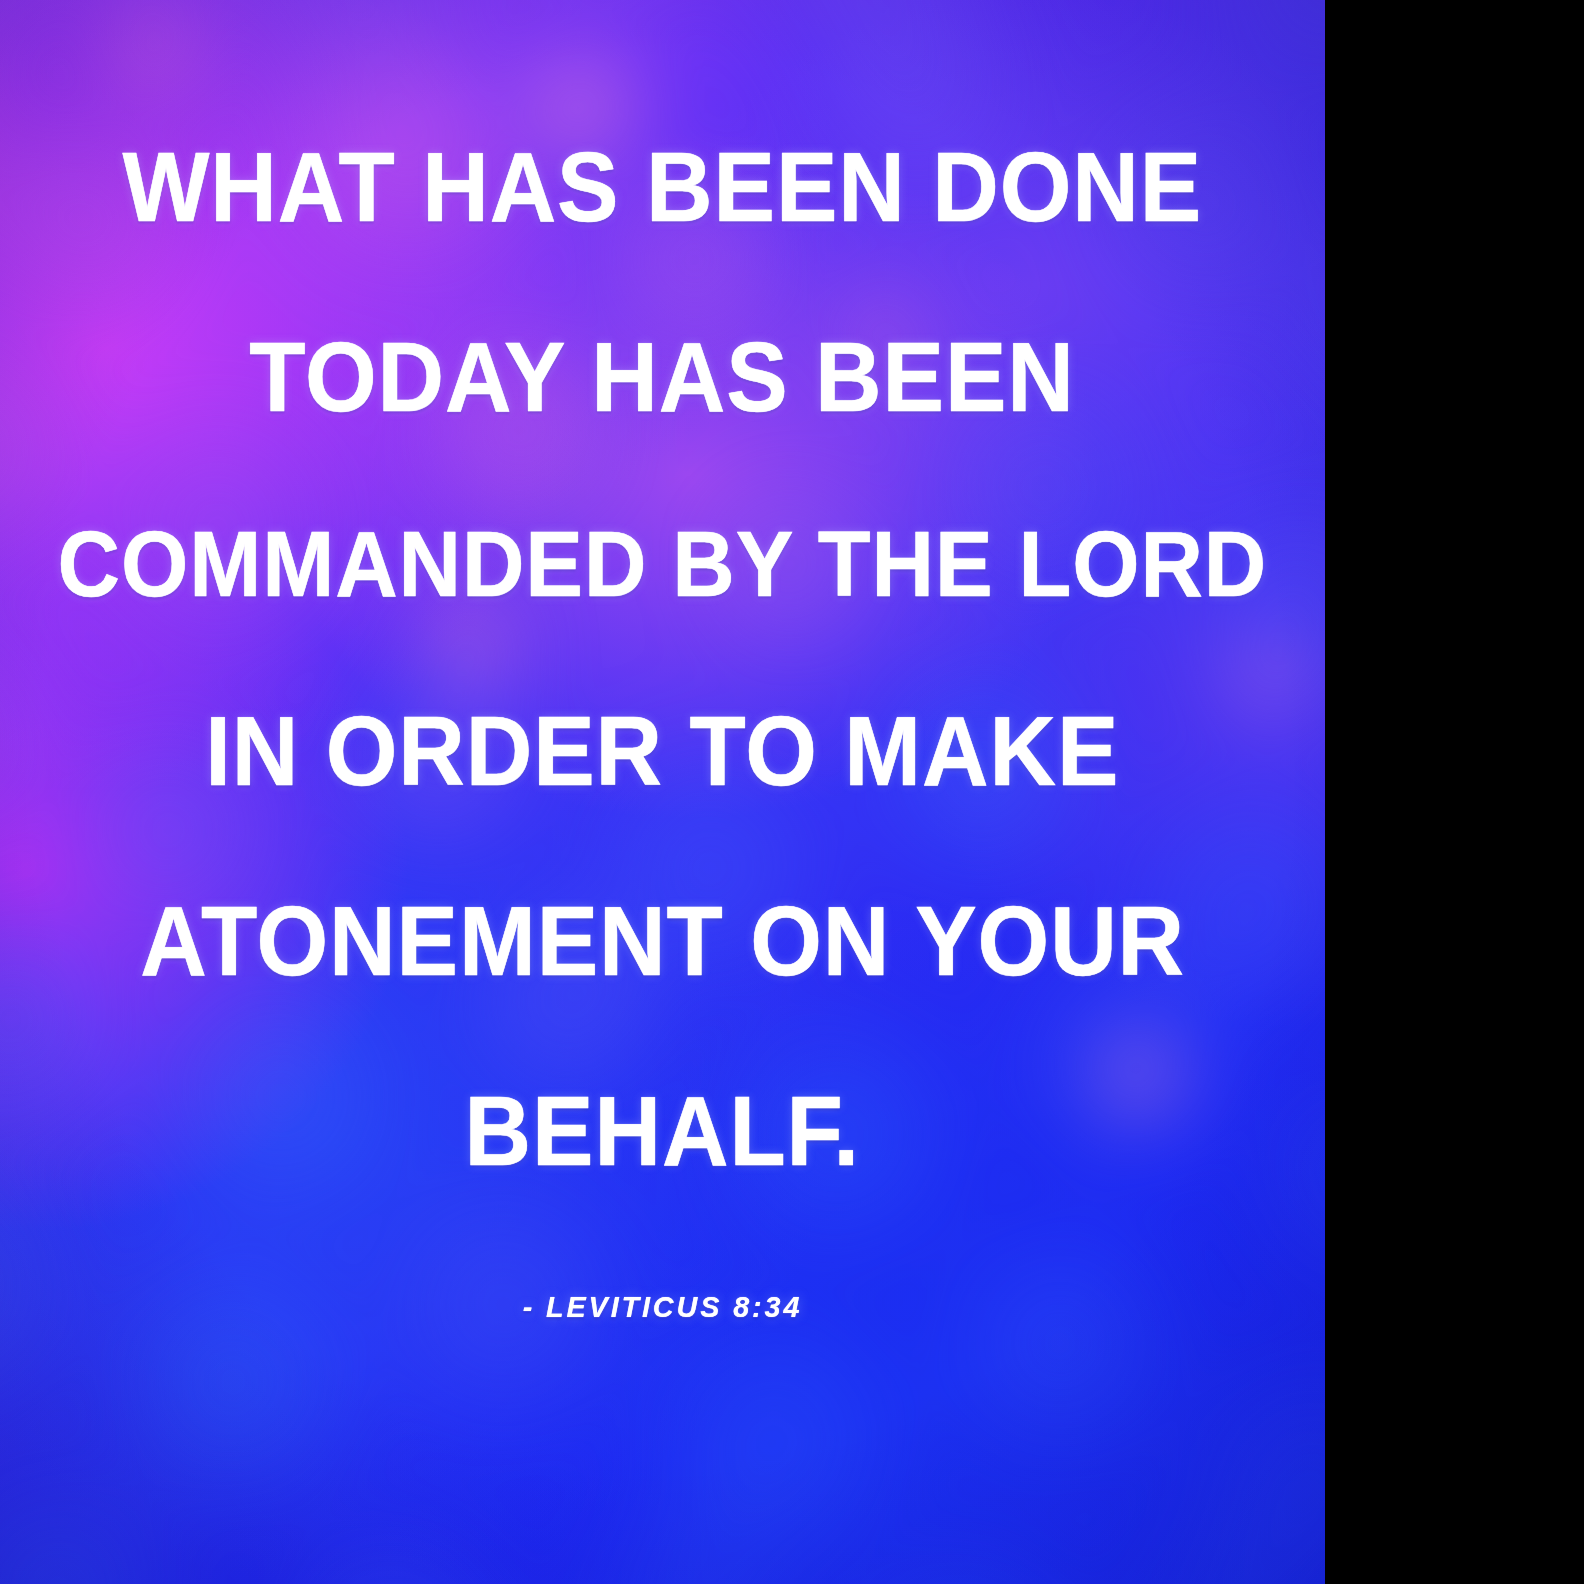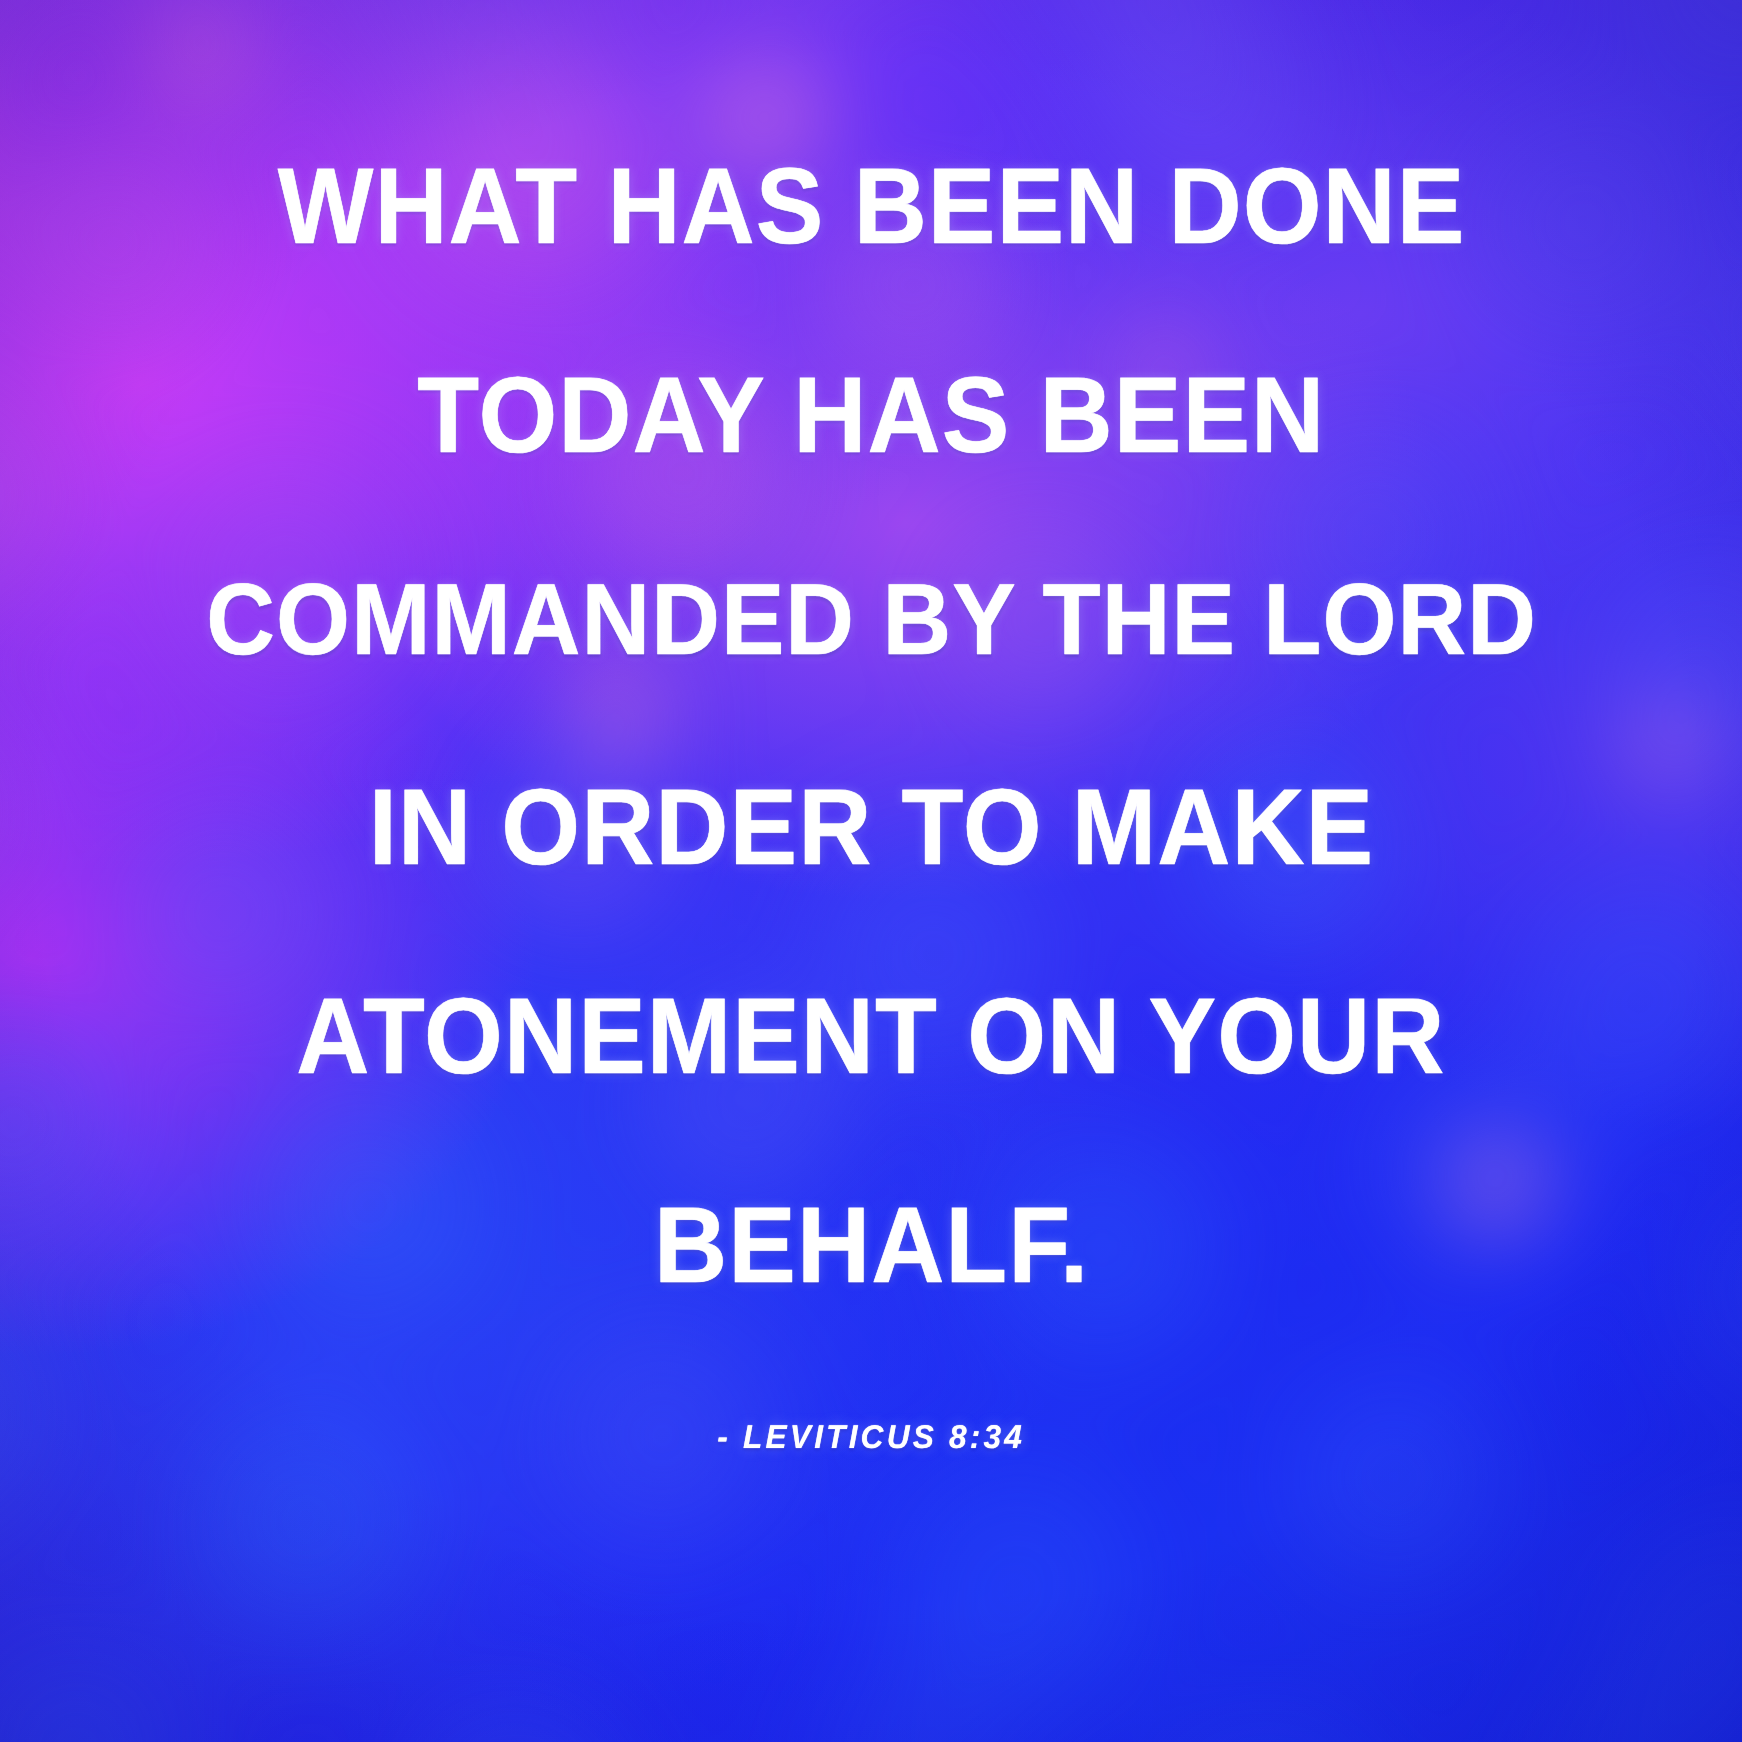--- a/index.html
+++ b/index.html
@@ -3,21 +3,21 @@
 <meta charset="utf-8">
 <title>Bible Verse Image</title>
 <style>
   html, body {
     margin: 0;
     padding: 0;
     background: #000;
   }
   #canvas {
     position: relative;
-    width: 1584px;
+    width: 1325px;
     height: 1584px;
     overflow: hidden;
     font-family: "Liberation Sans", sans-serif;
     background: #ec4899;
   }
 
   
   #bg-base {
     position: absolute;
     inset: 0;

